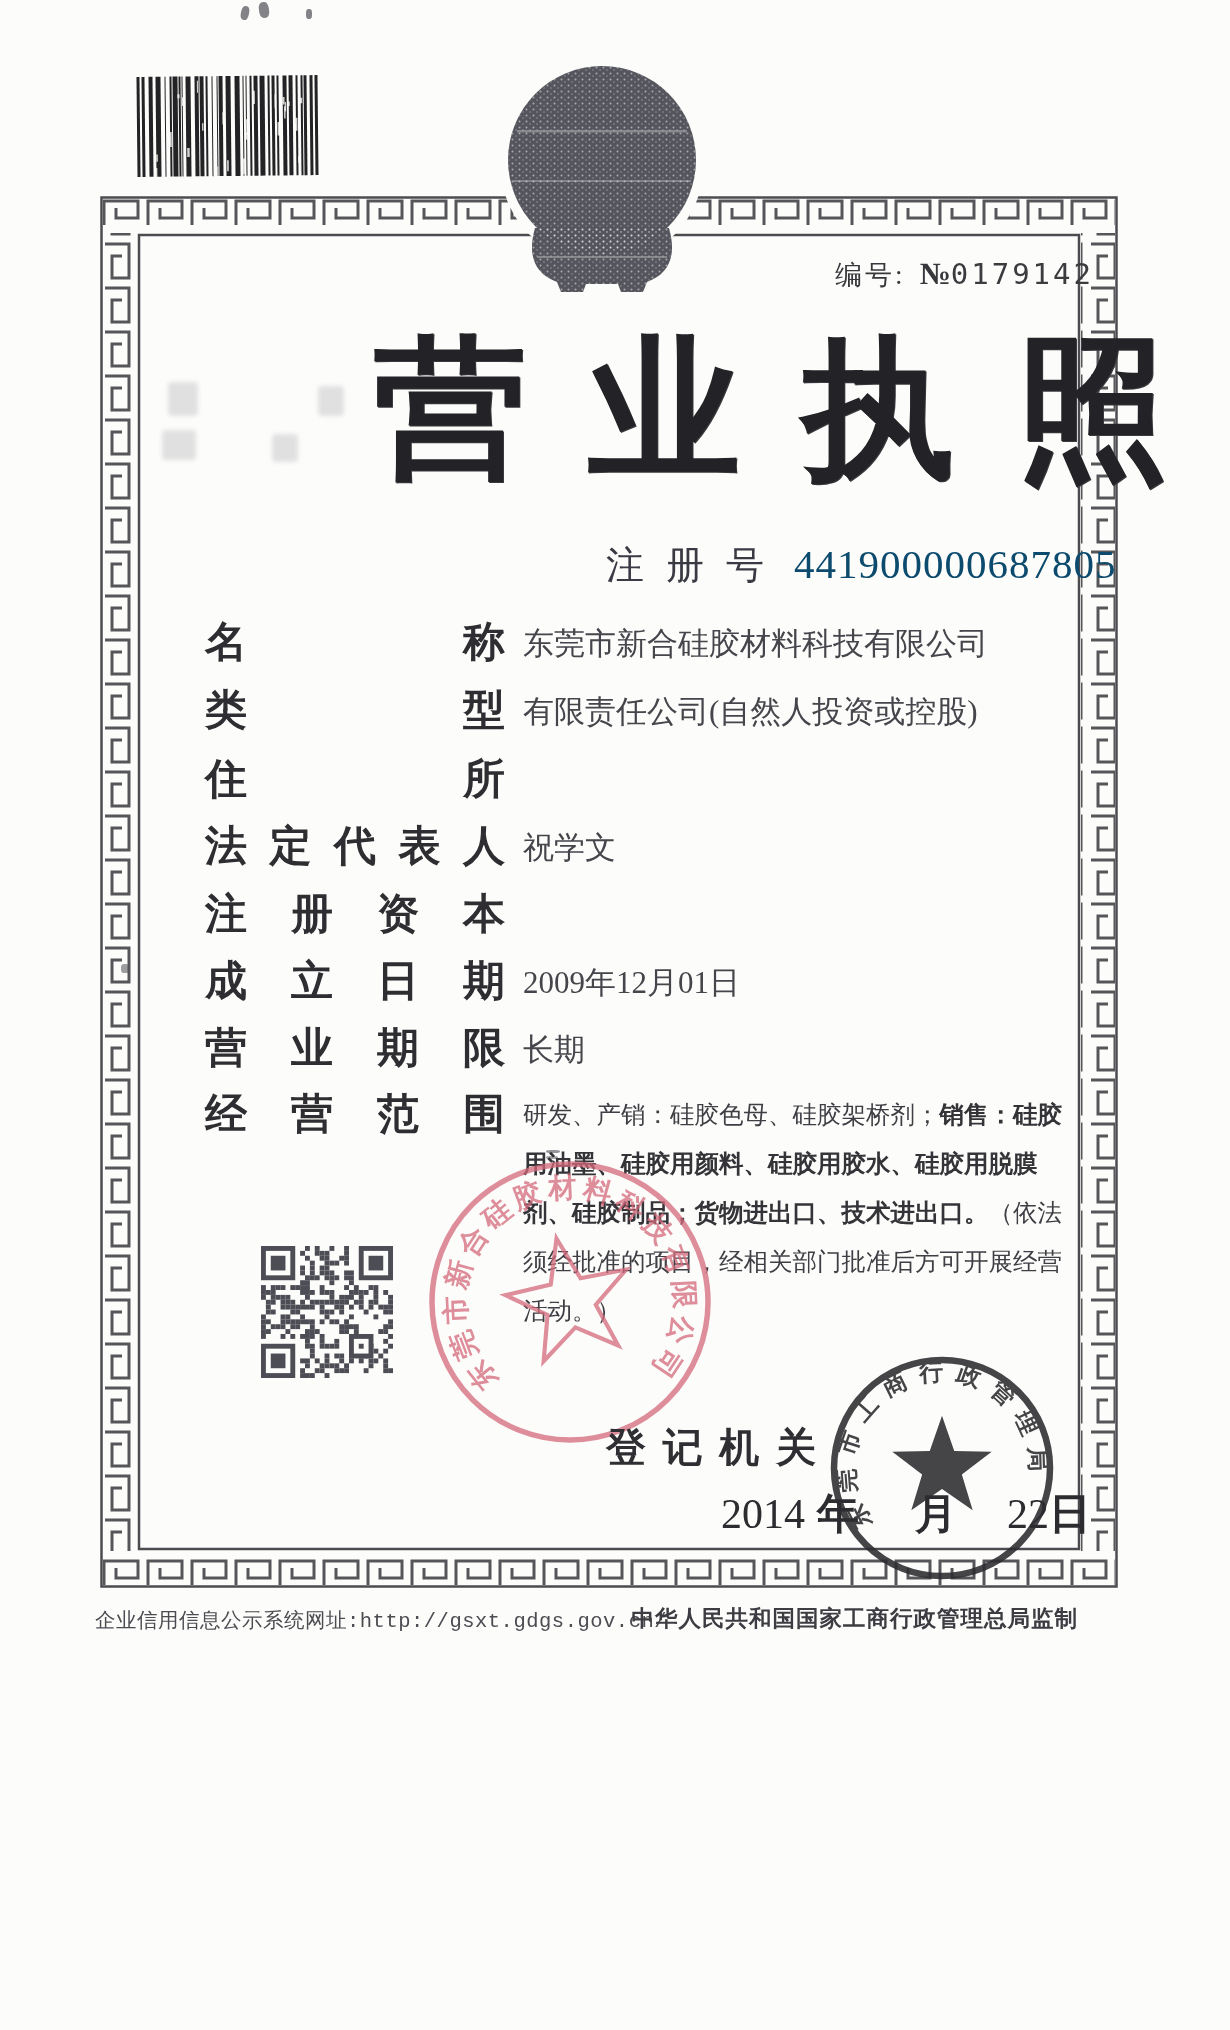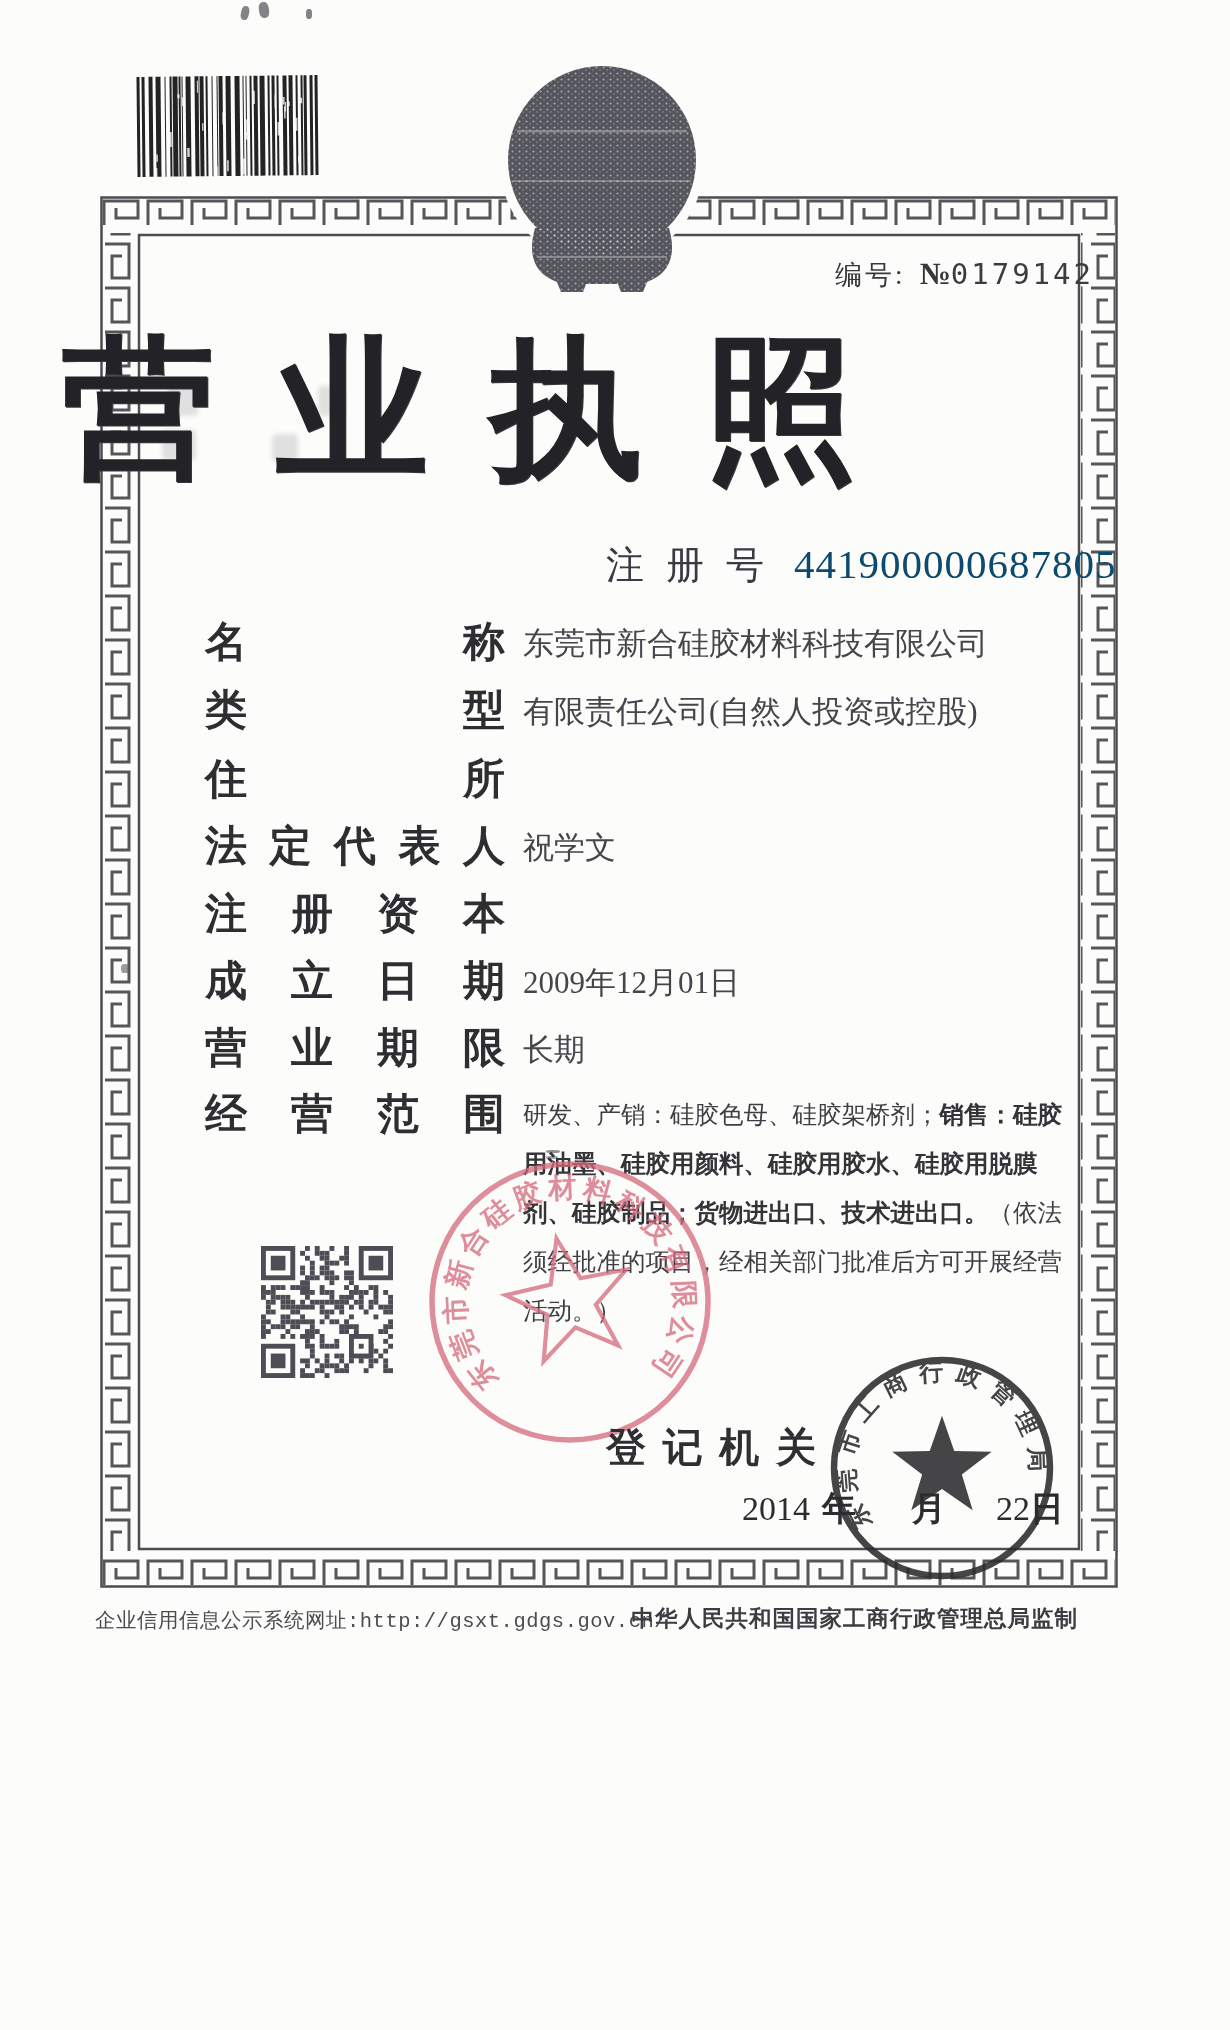--- a/index.html
+++ b/index.html
@@ -6,42 +6,42 @@
   body{background:#ffffff;font-family:"Liberation Serif","DejaVu Serif",serif;}
   .page{position:relative;width:1230px;height:2030px;background:#fcfcfa;overflow:hidden;}
 
   
   .serial{position:absolute;top:256px;right:136px;display:flex;align-items:baseline;color:#38383c;}
   .serial .pfx{font-size:27px;letter-spacing:3px;}
   .serial .sym{font-size:31px;font-weight:bold;margin-left:14px;}
   .serial .num{font-size:29px;letter-spacing:3px;font-family:"DejaVu Sans Mono","Liberation Mono",monospace;color:#3c3c40;}
 
   
-  .title{position:absolute;top:308px;left:0;width:1230px;text-align:left;
+  .title{position:absolute;top:308px;left:0;width:1230px;text-align:right;
          font-size:152px;font-weight:bold;color:#232327;letter-spacing:62px;padding-left:62px;box-sizing:border-box;
          text-shadow:1px 1px 0 #3a3a3e;}
 
   
   .regno-row{position:absolute;top:540px;left:606px;display:flex;align-items:baseline;}
   .regno-label{display:flex;justify-content:space-between;width:158px;font-size:38px;color:#3a3a44;}
   .regno-num{margin-left:30px;font-size:41px;letter-spacing:1px;color:#0c4a6e;}
 
   
   .row{position:absolute;left:205px;right:120px;display:flex;align-items:flex-start;}
   .flabel{display:flex;justify-content:space-between;width:300px;flex:0 0 300px;
           font-size:42px;font-weight:bold;color:#2e2e32;}
   .fvalue{margin-left:18px;padding-top:9px;font-size:31px;color:#45454b;white-space:nowrap;}
   .fvalue.tight{font-size:27.5px;padding-top:12px;letter-spacing:0.5px;}
   .fvalue.scope{white-space:normal;width:556px;font-size:24.5px;line-height:49px;padding-top:4px;color:#3e3e44;}
   .scope-b{font-weight:bold;color:#333338;}
 
   
   .registry-row{position:absolute;top:1420px;left:606px;display:flex;justify-content:space-between;width:210px;
                 font-size:40px;font-weight:bold;color:#2f2f33;}
-  .date-line{position:absolute;top:1486px;left:742px;font-size:34px;color:#2c2c30;display:flex;align-items:baseline;}
+  .date-line{position:absolute;top:1486px;left:721px;font-size:42px;color:#2c2c30;display:flex;align-items:baseline;}
   .date-line .yc{margin-left:12px;font-weight:bold;}
   .date-line .mc{margin-left:56px;font-weight:bold;}
   .date-line .dy{margin-left:50px;}
   .date-line .dc{font-weight:bold;}
 
   
   .footer-left{position:absolute;top:1606px;left:95px;font-size:20.5px;color:#4c4c52;
                font-family:"Liberation Mono","Liberation Serif",monospace;letter-spacing:0.5px;}
   .footer-right{position:absolute;top:1603px;right:152px;font-size:22.5px;font-weight:600;color:#3c3c42;letter-spacing:1px;}
 

